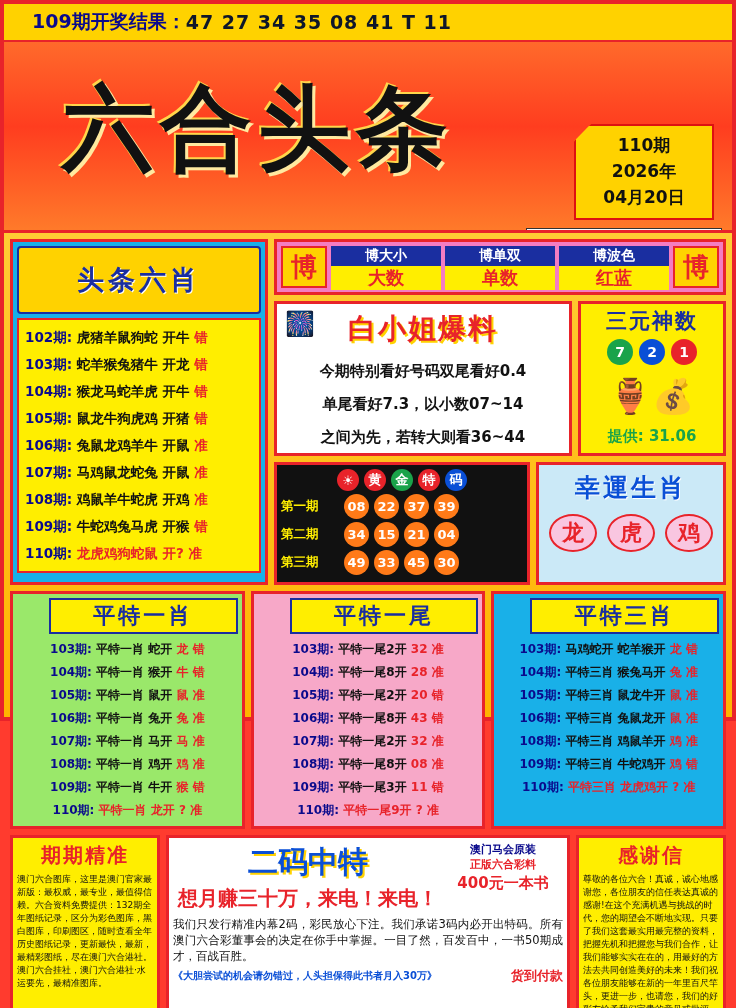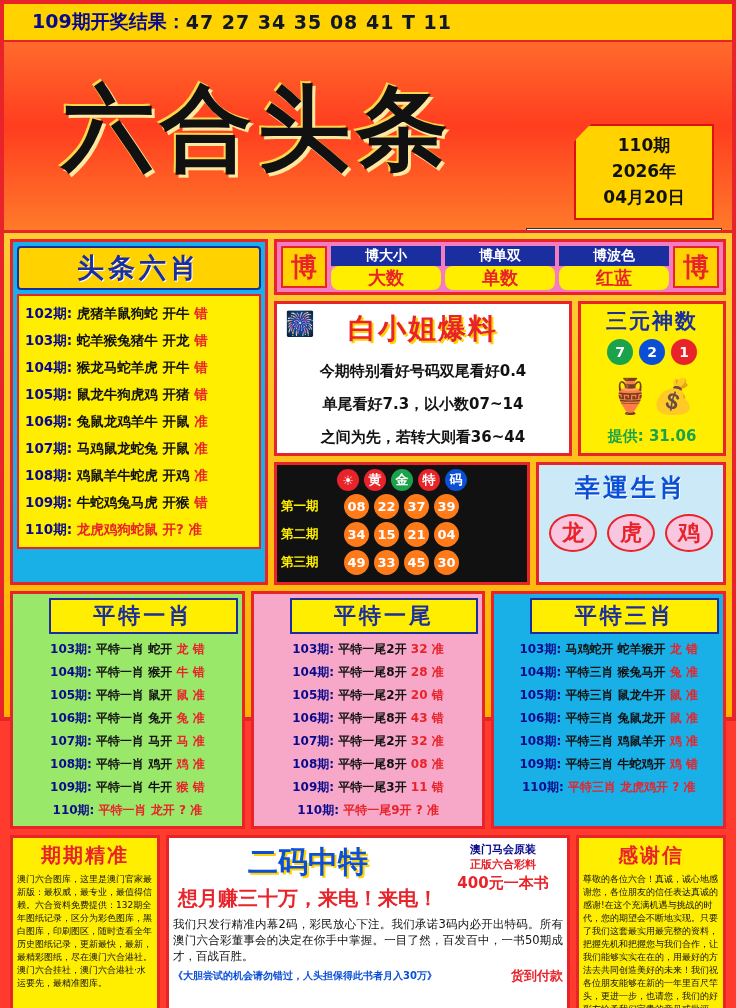--- a/index.html
+++ b/index.html
@@ -36,40 +36,40 @@
   .notebox{position:absolute;right:10px;top:186px;background:#fff;border:1px solid #333;
            font-size:10px;padding:1px 4px;color:#000;}
   
   .main{padding:6px 6px 0 6px;}
   .row1{display:flex;gap:6px;}
   .panel{border:3px solid #e8232a;box-sizing:border-box;}
   
   .leftpanel{width:258px;background:#19b0e8;padding:4px;box-sizing:border-box;}
   .hdr-blue{background:#ffd200;border:2px solid #1a2ea0;border-radius:4px;
             text-align:center;font-size:27px;font-weight:bold;color:#1a2ea0;
-            padding:2px 0;letter-spacing:4px;
+            padding:14px 0;letter-spacing:4px;
             font-family:"DejaVu Serif","Liberation Serif",serif;
             text-shadow:1px 1px 0 #fff;}
   .yellowbox{background:#ffee00;border:2px solid #e8232a;margin-top:4px;padding:4px 2px;}
   .frow{font-size:13.5px;font-weight:bold;color:#111;padding:4.5px 4px;white-space:nowrap;}
   .rd{color:#e8232a;}
   .bl{color:#0a0a8c;}
   
   .rightcol{flex:1;display:flex;flex-direction:column;gap:6px;}
   .bopanel{display:flex;align-items:stretch;gap:4px;background:#f47dc2;
            border:3px solid #e8232a;padding:4px;box-sizing:border-box;height:56px;}
   .bo{width:42px;background:#ffd200;border:2px solid #e8232a;display:flex;
       align-items:center;justify-content:center;font-size:26px;font-weight:bold;color:#e8232a;
       font-family:"DejaVu Serif","Liberation Serif",serif;}
   .bocells{flex:1;display:flex;gap:4px;}
   .bocell{flex:1;display:flex;flex-direction:column;}
   .bocell .t{background:#1a2ea0;color:#fff;font-size:14px;font-weight:bold;
              text-align:center;padding:1px 16px;}
   .bocell .v{flex:1;background:#ffee00;color:#e8232a;font-size:18px;font-weight:bold;
-             text-align:center;display:flex;align-items:center;justify-content:center;border-radius:8px;}
+             text-align:center;display:flex;align-items:center;justify-content:center;}
   .midrow{display:flex;gap:6px;}
   .baoliao{flex:1;background:#ffffff;border:3px solid #e8232a;padding:6px;box-sizing:border-box;}
   .bl-title{font-size:28px;font-weight:bold;color:#e8232a;text-align:center;
             font-family:"DejaVu Serif","Liberation Serif",serif;
             text-shadow:2px 2px 0 #ffd200;letter-spacing:2px;}
   .bl-line{text-align:center;font-size:15px;font-weight:bold;color:#111;margin-top:14px;}
   .sanyuan{width:148px;background:#ffee00;border:3px solid #e8232a;box-sizing:border-box;
            padding:3px;text-align:center;}
   .sy-title{font-size:21px;font-weight:bold;color:#1a2ea0;letter-spacing:2px;
             font-family:"DejaVu Serif","Liberation Serif",serif;}

